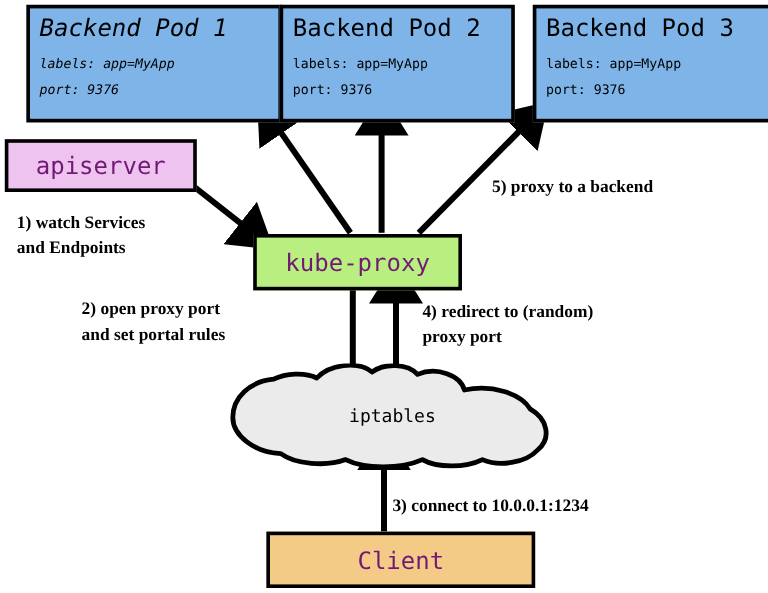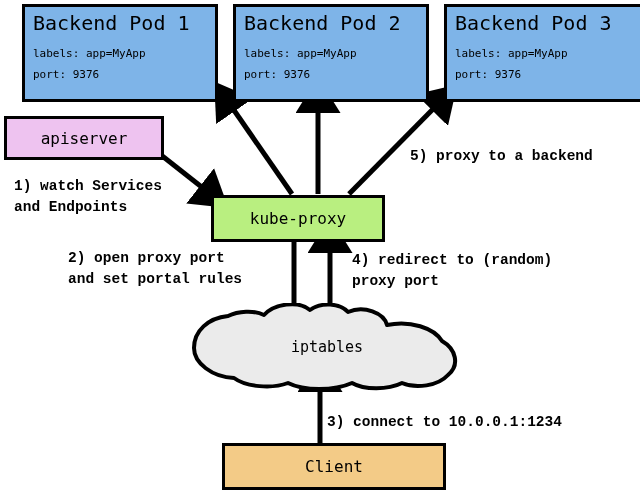--- a/index.html
+++ b/index.html
@@ -49,22 +49,22 @@
     color: #000;
     white-space: nowrap;
   }
 
   
   .boxlabel {
     display: flex;
     align-items: center;
     justify-content: center;
     height: 100%;
-    font-size: 16px;
-    color: #000000;
+    font-size: 20px;
+    color: #701a75;
     white-space: nowrap;
   }
   #apiserver { background: #eec3f0; }
   #kube-proxy { background: #b9ef80; }
   #client     { background: #f3cb87; }
 
   
   #iptables-cloud {
     position: absolute;
     z-index: 2;
@@ -75,21 +75,21 @@
     font-size: 15px;
     color: #000;
     white-space: nowrap;
     text-align: center;
   }
 
   
   .ann {
     position: absolute;
     z-index: 3;
-    font-family: Liberation Mono, monospace;
+    font-family: Liberation Serif, serif;
     font-weight: bold;
     font-size: 14.5px;
     line-height: 21px;
     color: #000;
     white-space: pre;
   }
 </style>
 </head>
 <body>
 
@@ -110,21 +110,21 @@
 
     <line x1="349" y1="194" x2="439" y2="103" stroke="#000000" stroke-width="5" marker-end="url(#ahead)"></line>
 
     <line x1="294" y1="241" x2="294" y2="321" stroke="#000000" stroke-width="5" marker-end="url(#ahead)"></line>
 
     <line x1="330" y1="327" x2="330" y2="243" stroke="#000000" stroke-width="5" marker-end="url(#ahead)"></line>
 
     <line x1="320" y1="443" x2="320" y2="382" stroke="#000000" stroke-width="5" marker-end="url(#ahead)"></line>
   </svg>
 
-  <div class="node pod" id="pod-1" style="left:22px; top:4px; width:196px; height:98px;">
+  <div class="node pod" id="pod-1" style="left:22px; top:4px; width:213px; height:98px;font-style:italic;">
     <div class="pod-title">Backend Pod 1</div>
     <div class="pod-line" style="margin-top:7px;">labels: app=MyApp</div>
     <div class="pod-line">port: 9376</div>
   </div>
 
   <div class="node pod" id="pod-2" style="left:233px; top:4px; width:196px; height:98px;">
     <div class="pod-title">Backend Pod 2</div>
     <div class="pod-line" style="margin-top:7px;">labels: app=MyApp</div>
     <div class="pod-line">port: 9376</div>
   </div>

